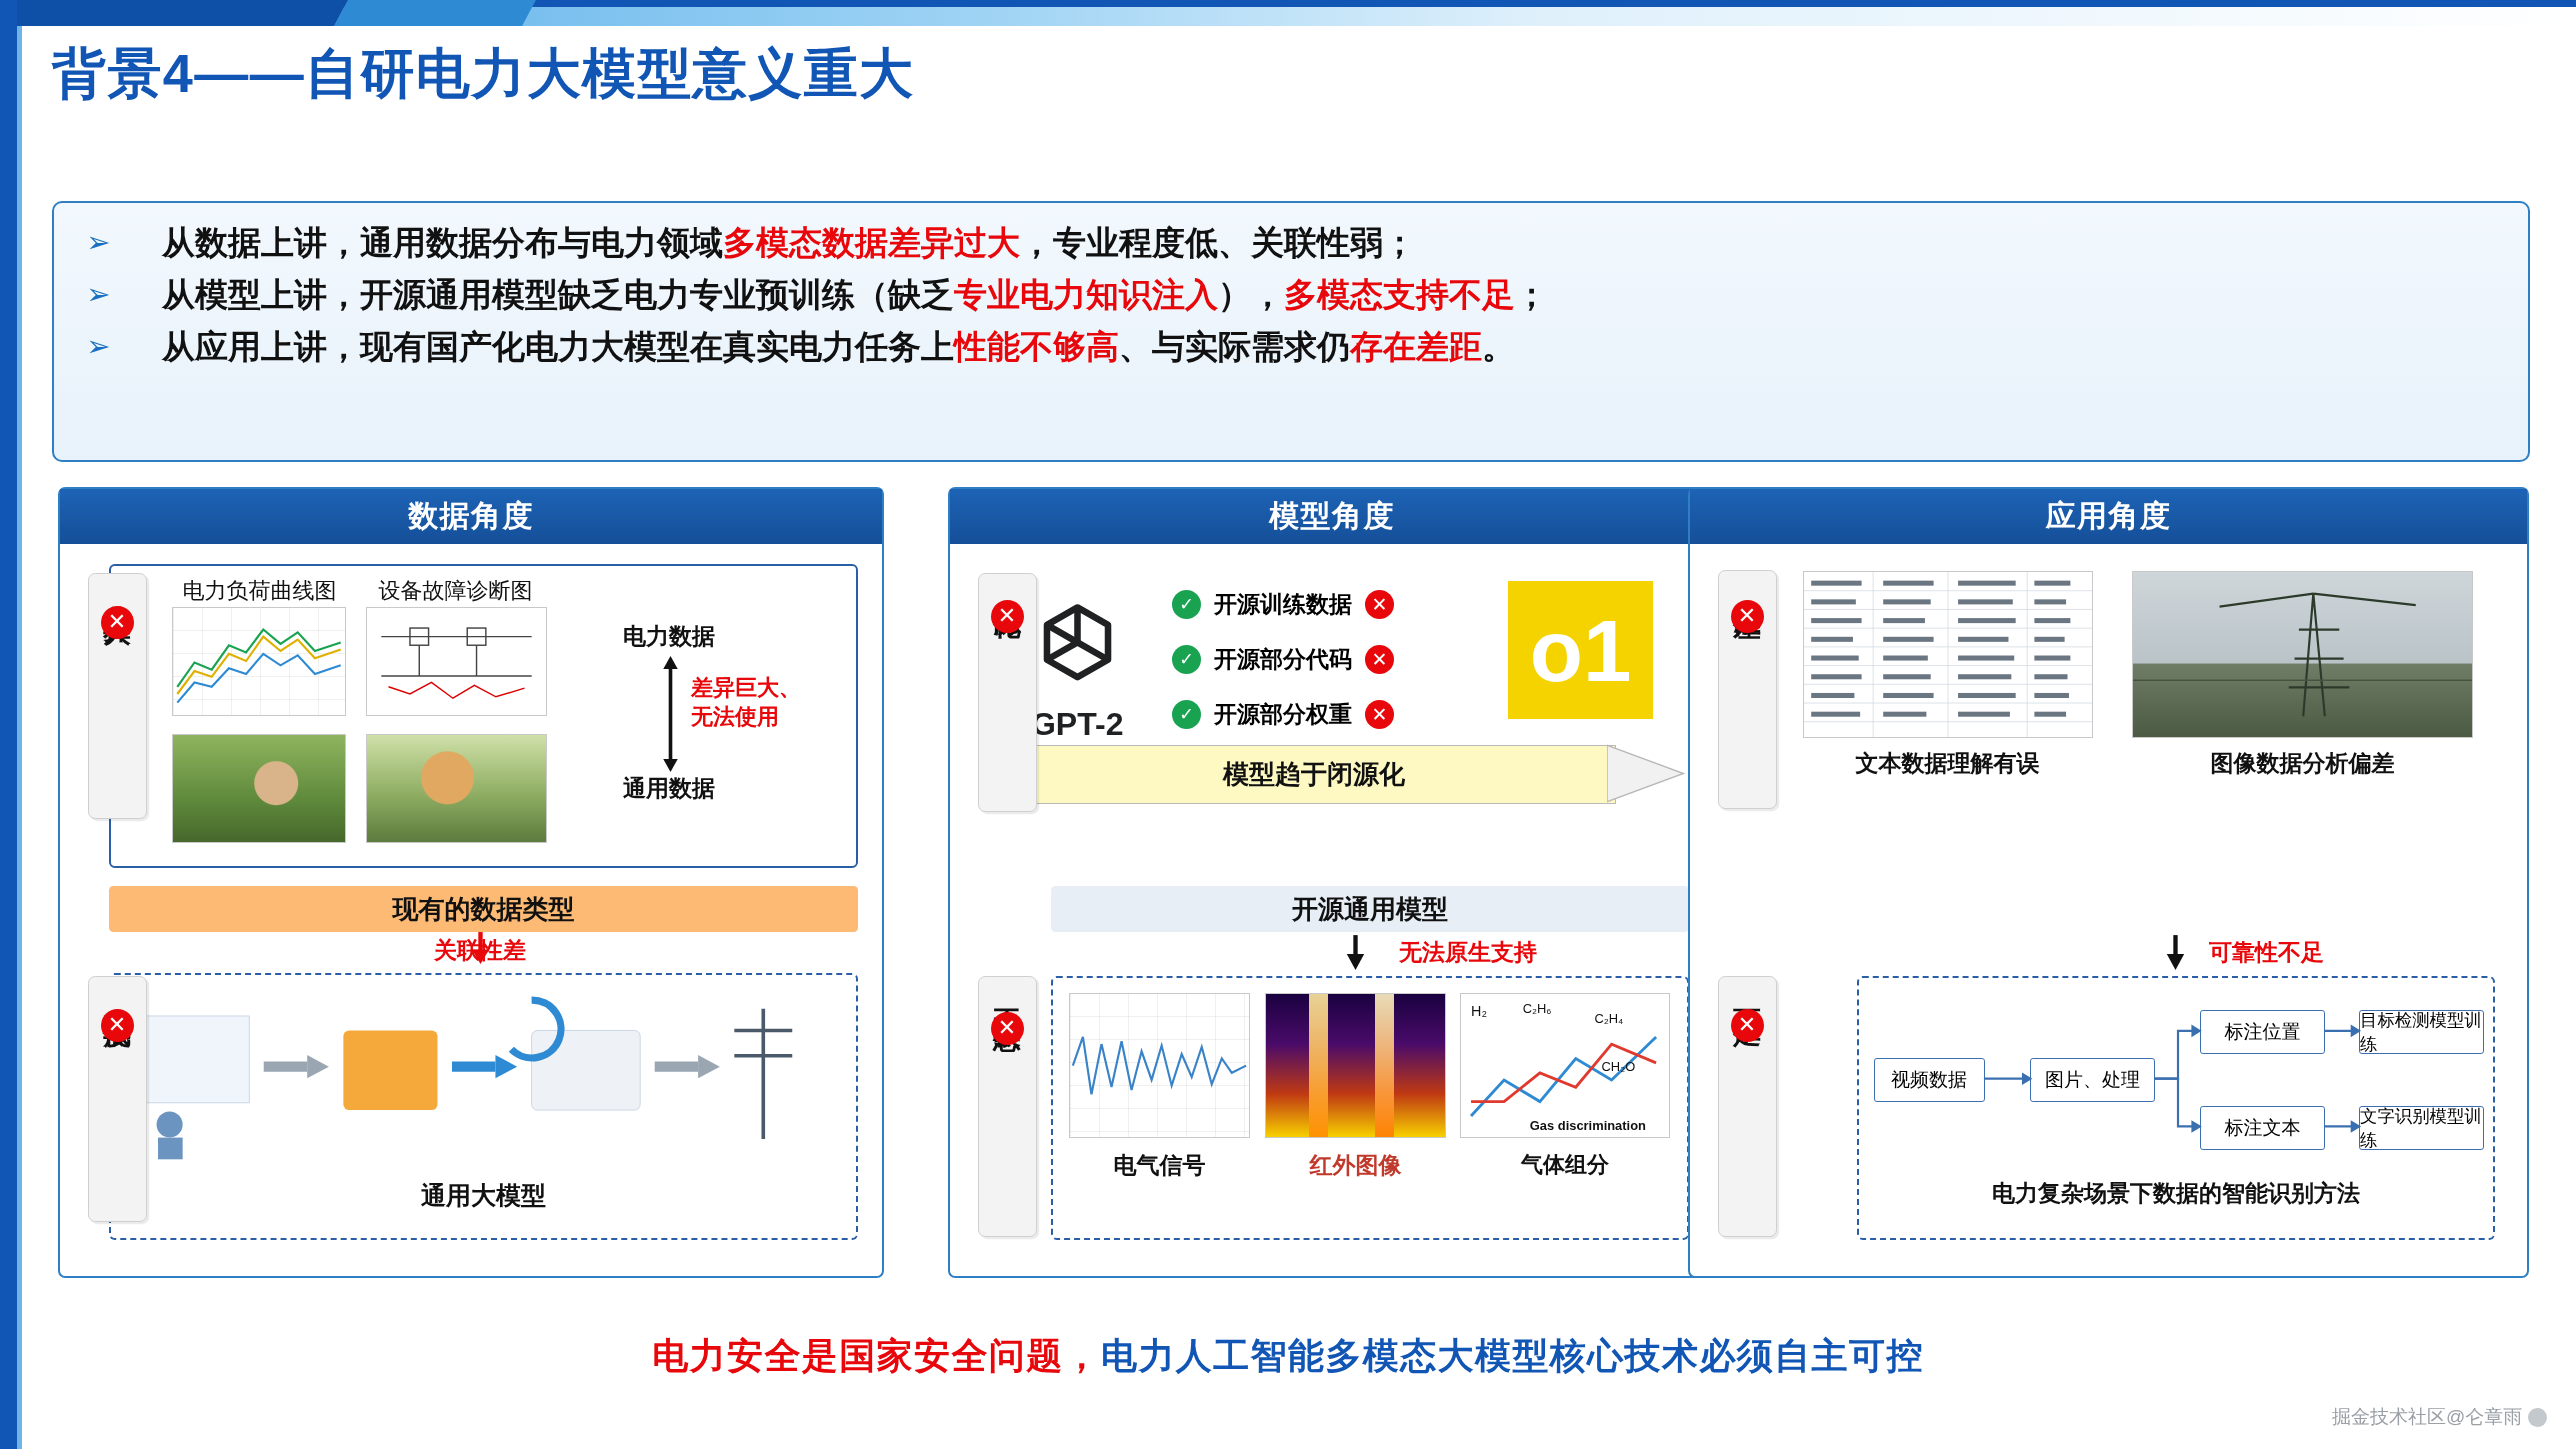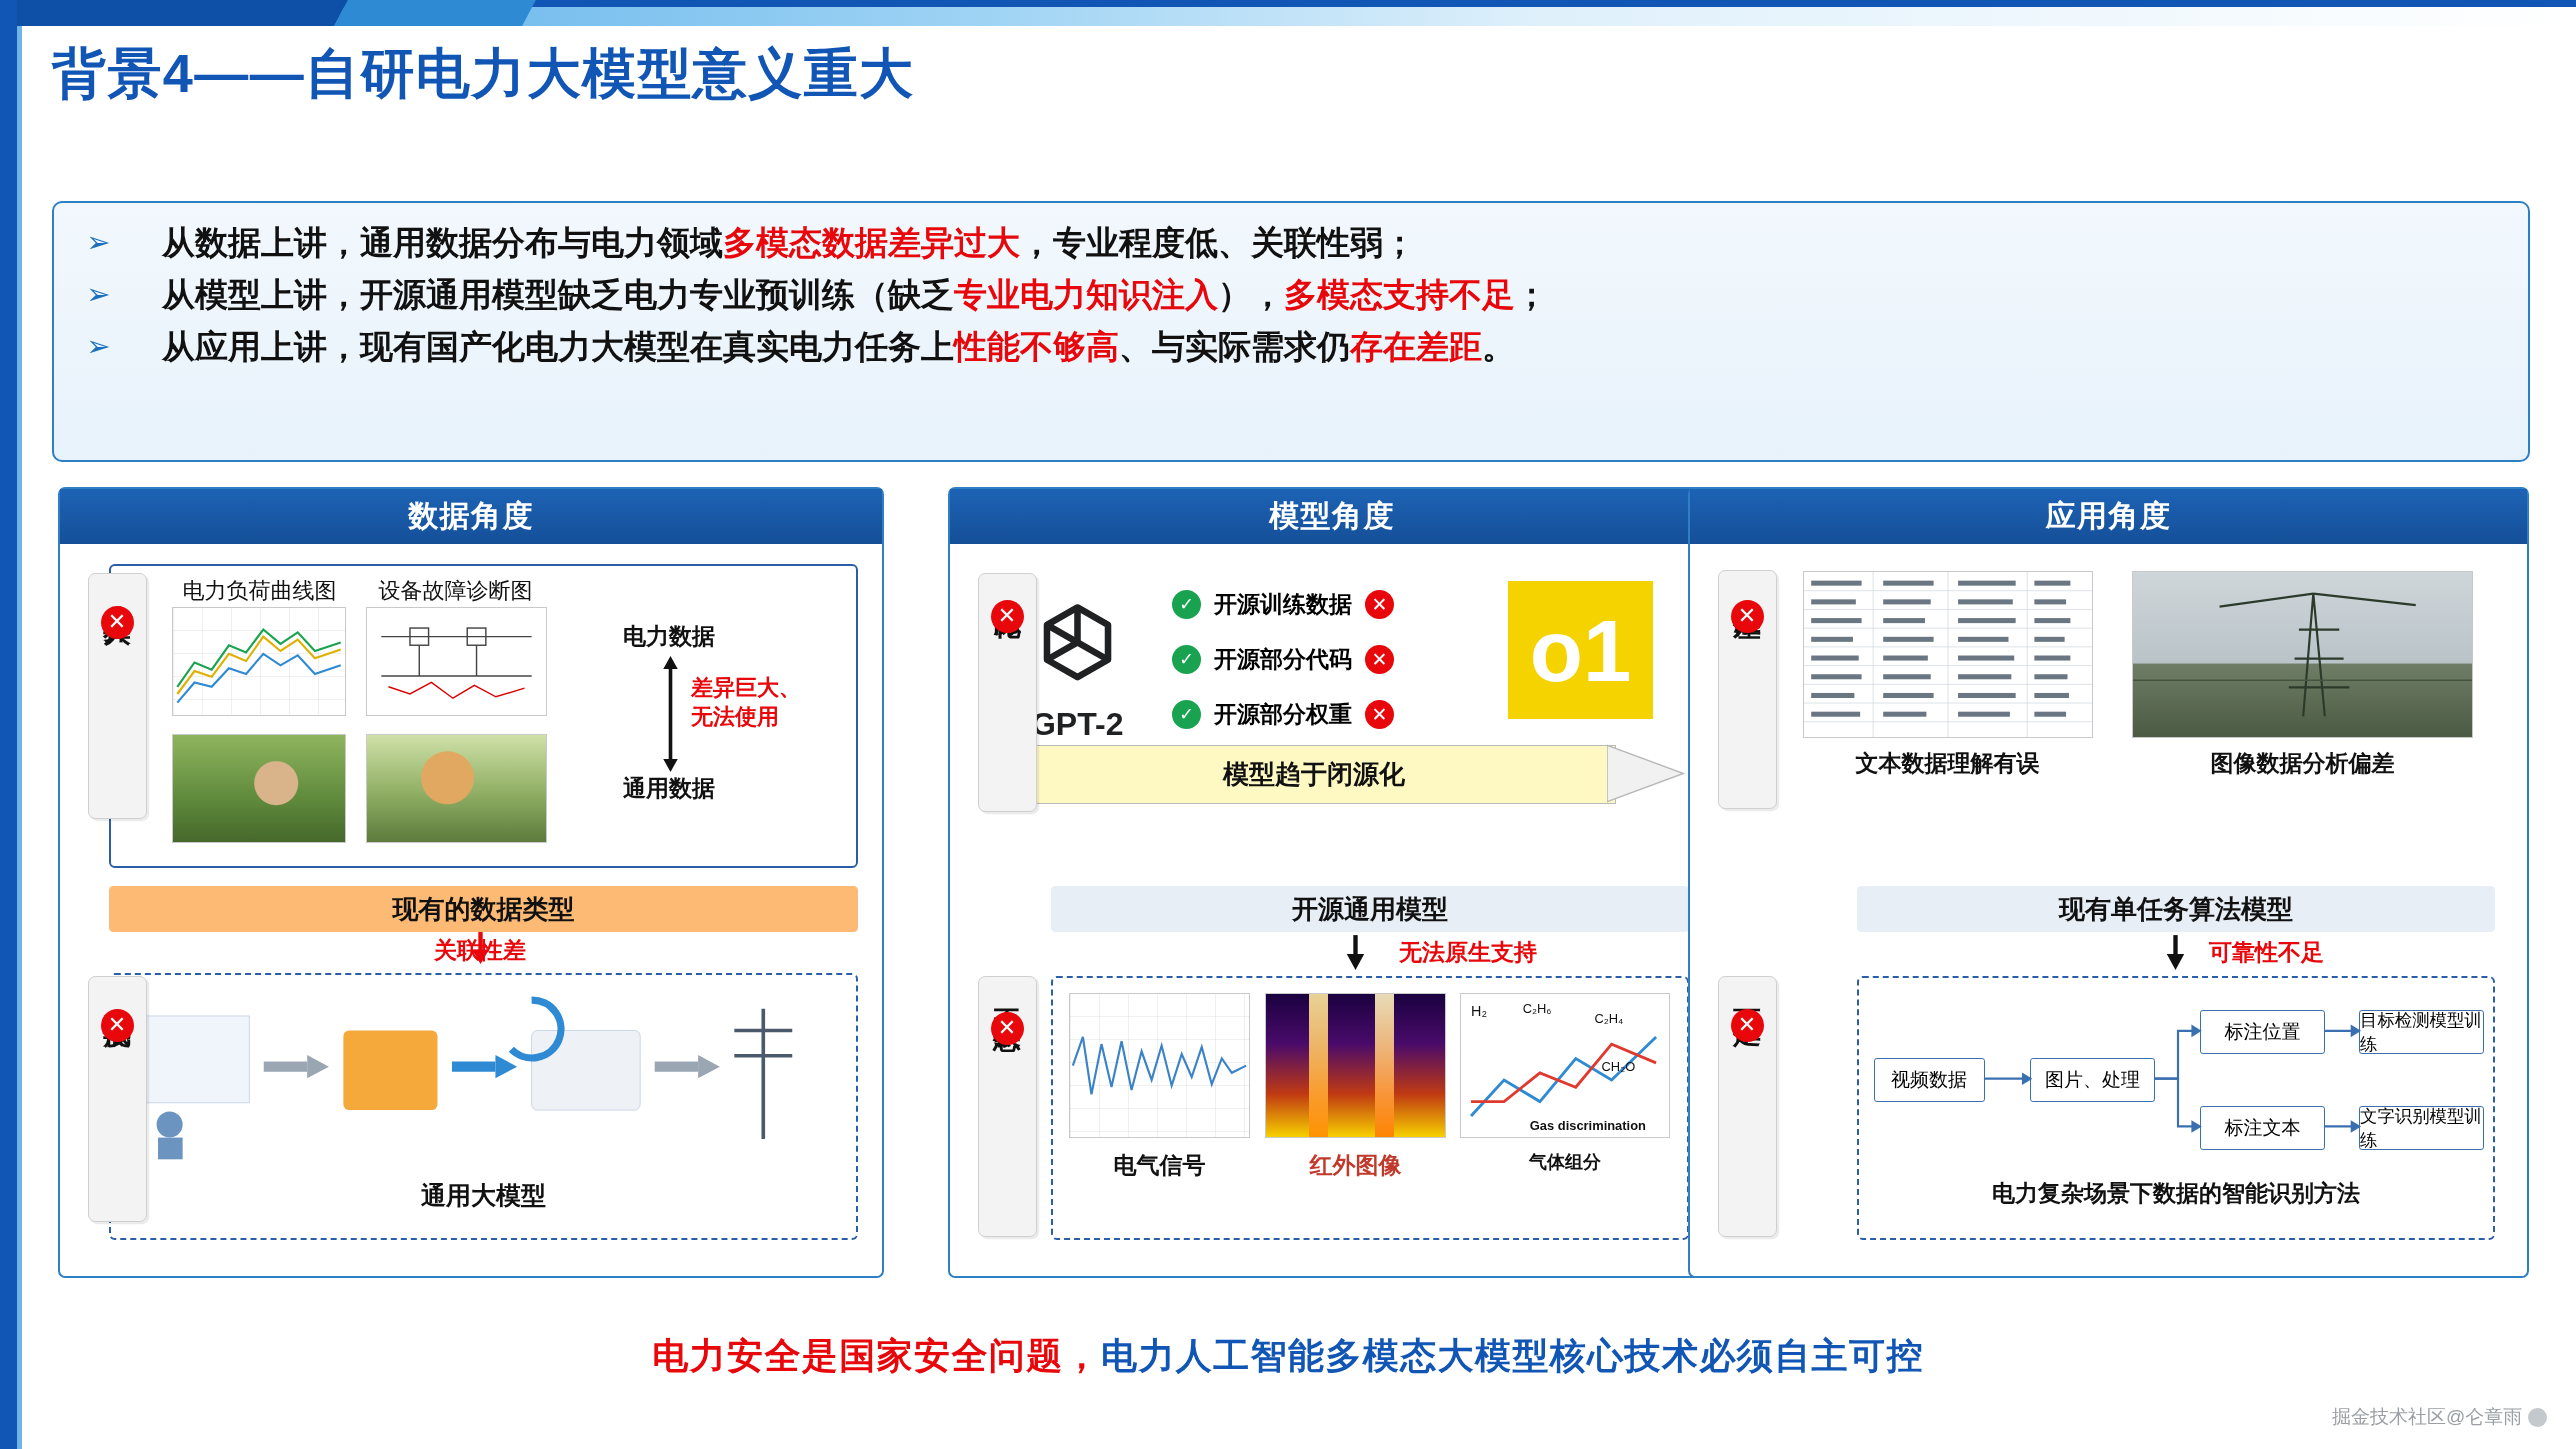--- a/index.html
+++ b/index.html
@@ -316,21 +316,21 @@
         <text x="14" y="30" font-size="20" fill="#111">H₂</text>
         <text x="86" y="26" font-size="18" fill="#111">C₂H₆</text>
         <text x="186" y="40" font-size="18" fill="#111">C₂H₄</text>
         <text x="196" y="108" font-size="18" fill="#111">CH₂O</text>
         <text x="96" y="190" font-size="18" font-weight="bold" fill="#111">Gas discrimination</text>
       </svg>
     </div>
 
     <div class="capb" style="position:absolute;left:16px;top:172px;width:181px;font-size:23px;">电气信号</div>
     <div class="capb" style="position:absolute;left:212px;top:172px;width:181px;font-size:23px;color:#c0392b;">红外图像</div>
-    <div class="capb" style="position:absolute;left:407px;top:172px;width:210px;font-size:18px;">气体组分</div>
+    <div class="capb" style="position:absolute;left:407px;top:172px;width:210px;font-size:22px;">气体组分</div>
   </div>
 
   <div class="vchip" style="left:27.5px;top:84px;width:59px;height:239px;">
     <span class="vt">闭源化</span>
     <span class="xmark">✕</span>
   </div>
   <div class="vchip" style="left:27.5px;top:487px;width:59px;height:261px;">
     <span class="vt">不支持多模态</span>
     <span class="xmark">✕</span>
   </div>
@@ -401,23 +401,20 @@
         <g stroke="#46543f" stroke-width="2">
           <line x1="0" y1="150" x2="470" y2="150"></line>
         </g>
       </svg>
     </div>
 
     <div class="capb" style="position:absolute;left:11.6px;top:184px;width:290px;font-size:23px;">文本数据理解有误</div>
     <div class="capb" style="position:absolute;left:341px;top:184px;width:341px;font-size:23px;">图像数据分析偏差</div>
   </div>
 
-  <div style="position:absolute;left:167px;top:397px;width:638px;height:46px;background:#e8eef6;border-radius:4.3px;display:flex;align-items:center;justify-content:center;">
-    <span class="capb" style="font-size:26px;">现有单任务算法模型</span>
-  </div>
   <svg style="position:absolute;left:471px;top:446px;width:29px;height:35px;" viewBox="0 0 40 48">
     <line x1="20" y1="0" x2="20" y2="30" stroke="#111" stroke-width="6"></line>
     <polygon points="20,48 32,26 8,26" fill="#111"></polygon>
   </svg>
   <div style="position:absolute;left:519px;top:448px;width:246px;font-size:23px;font-weight:bold;color:#e8070a;">可靠性不足</div>
 
   <div class="panel dashed" style="left:167px;top:487px;width:638px;height:264px;">
 
     <div style="position:absolute;left:14.5px;top:80px;width:109px;height:42px;border:1.4px solid #3a6fb0;border-radius:2.9px;display:flex;align-items:center;justify-content:center;font-size:19px;">视频数据</div>
     <div style="position:absolute;left:171px;top:80px;width:123px;height:42px;border:1.4px solid #3a6fb0;border-radius:2.9px;display:flex;align-items:center;justify-content:center;font-size:19px;">图片、处理</div>

